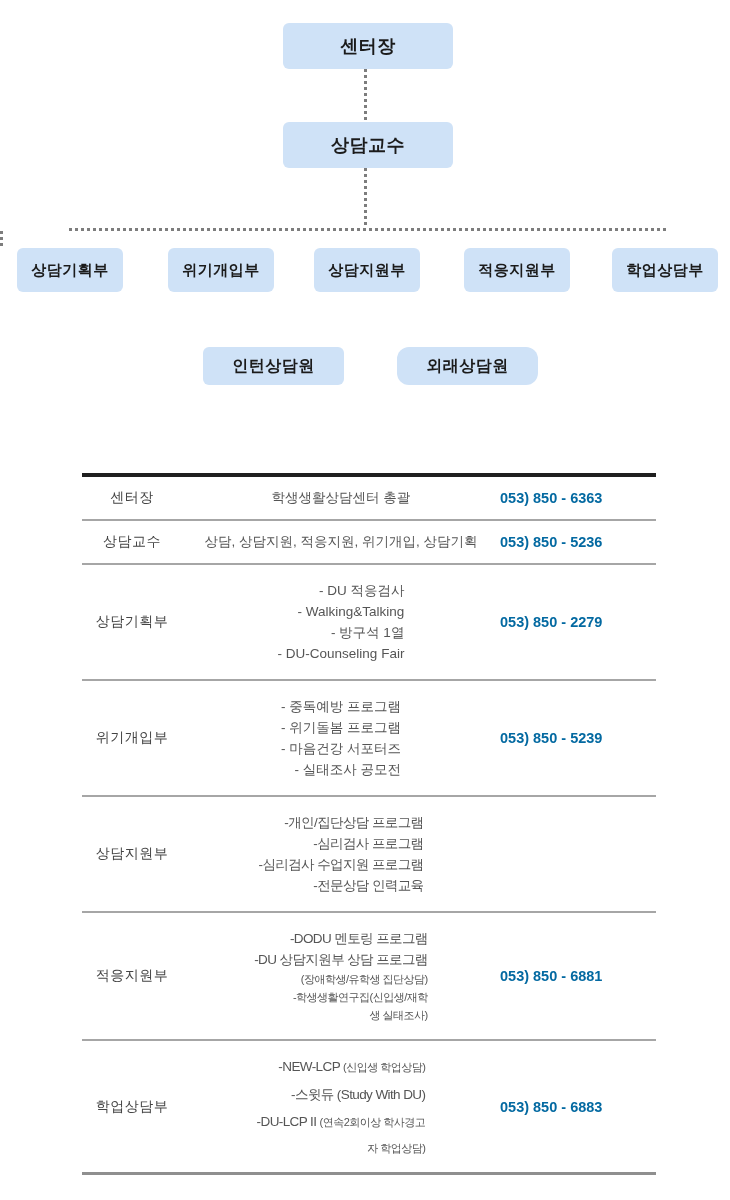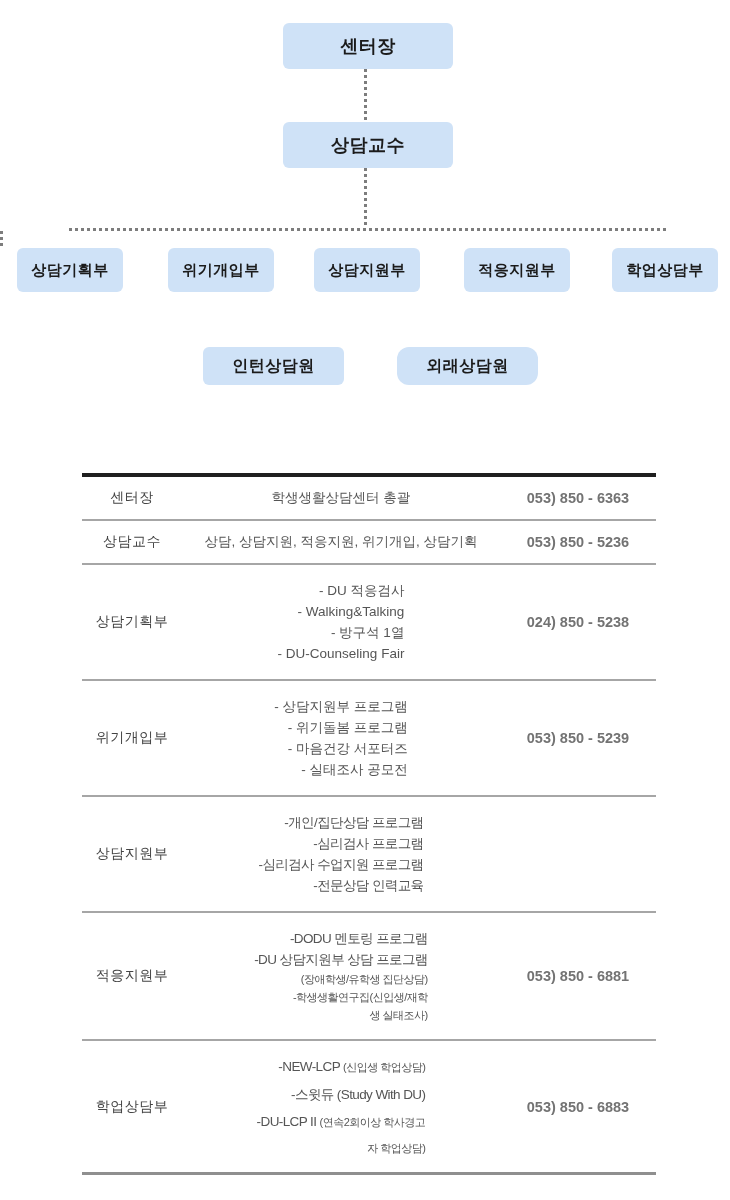--- a/index.html
+++ b/index.html
@@ -68,22 +68,21 @@
     text-align:center;
     font-size:14px; color:#444; letter-spacing:0.5px;
   }
   .col-desc {
     width:318px; flex:none;
     text-align:center;
     font-size:13.5px; color:#555;
   }
   .col-phone {
     flex:1;
-    text-align:center;
-    font-size:14.5px; font-weight:bold; color:#737373;
+    font-size:14.5px; font-weight:bold; color:#0369a1;
     white-space:nowrap;
   }
   .row.simple { height:44px; }
   .row.listrow { padding:15px 0; }
   .list { display:inline-block; text-align:right; }
   .line { line-height:21px; white-space:nowrap; }
   .condensed .line { letter-spacing:-0.6px; }
   .line .small, .line.small { font-size:11px; letter-spacing:-0.5px; color:#555; }
   .line.small { line-height:18px; }
   .spaced .line { margin-bottom:6px; }
@@ -128,25 +127,25 @@
       <div class="col-phone">053) 850 - 6363</div>
     </div>
     <div class="row simple">
       <div class="col-title">상담교수</div>
       <div class="col-desc">상담, 상담지원, 적응지원, 위기개입, 상담기획</div>
       <div class="col-phone">053) 850 - 5236</div>
     </div>
     <div class="row listrow">
       <div class="col-title">상담기획부</div>
       <div class="col-desc"><div class="list"><div class="line">- DU 적응검사</div><div class="line">- Walking&amp;Talking</div><div class="line">- 방구석 1열</div><div class="line">- DU-Counseling Fair</div></div></div>
-      <div class="col-phone">024) 850 - 5238</div>
+      <div class="col-phone">053) 850 - 2279</div>
     </div>
     <div class="row listrow">
       <div class="col-title">위기개입부</div>
-      <div class="col-desc"><div class="list"><div class="line">- 상담지원부 프로그램</div><div class="line">- 위기돌봄 프로그램</div><div class="line">- 마음건강 서포터즈</div><div class="line">- 실태조사 공모전</div></div></div>
+      <div class="col-desc"><div class="list"><div class="line">- 중독예방 프로그램</div><div class="line">- 위기돌봄 프로그램</div><div class="line">- 마음건강 서포터즈</div><div class="line">- 실태조사 공모전</div></div></div>
       <div class="col-phone">053) 850 - 5239</div>
     </div>
     <div class="row listrow phone-top">
       <div class="col-title">상담지원부</div>
       <div class="col-desc"><div class="list condensed"><div class="line">-개인/집단상담 프로그램</div><div class="line">-심리검사 프로그램</div><div class="line">-심리검사 수업지원 프로그램</div><div class="line">-전문상담 인력교육</div></div></div>
     </div>
     <div class="row listrow">
       <div class="col-title">적응지원부</div>
       <div class="col-desc"><div class="list condensed"><div class="line">-DODU 멘토링 프로그램</div><div class="line">-DU 상담지원부 상담 프로그램</div><div class="line small">(장애학생/유학생 집단상담)</div><div class="line small">-학생생활연구집(신입생/재학</div><div class="line small">생 실태조사)</div></div></div>
       <div class="col-phone">053) 850 - 6881</div>

